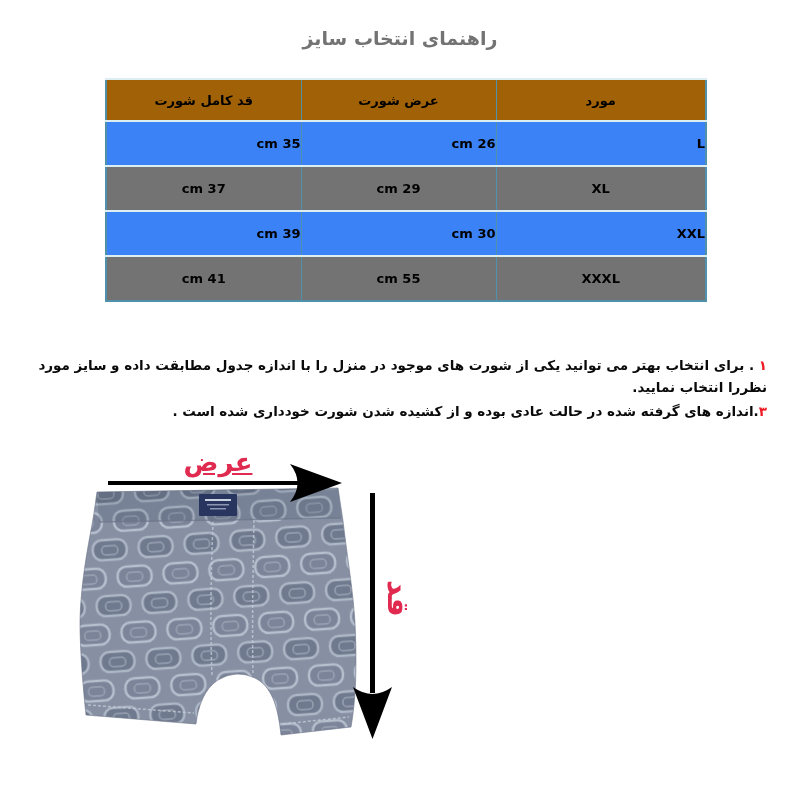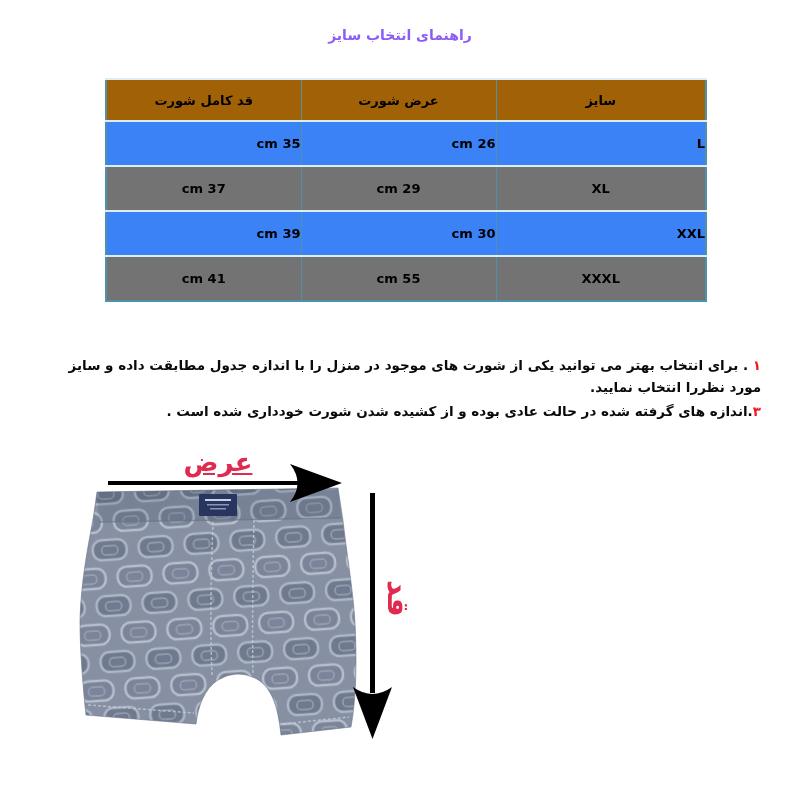--- a/index.html
+++ b/index.html
@@ -3,21 +3,21 @@
 <meta charset="utf-8">
 <style>
   * { margin:0; padding:0; box-sizing:border-box; }
   html,body { background:#ffffff; }
   .page {
     position:relative; width:800px; height:800px; background:#ffffff;
     font-family:"DejaVu Sans", sans-serif; overflow:hidden;
   }
   .page-title {
     position:absolute; top:27px; left:0; width:100%;
-    text-align:center; font-size:14px; font-weight:bold; color:#8b5cf6;
+    text-align:center; font-size:19px; font-weight:bold; color:#737373;
   }
   
   table.size-table {
     position:absolute; left:105px; top:78px; width:602px;
     border-collapse:collapse; direction:rtl;
     border:2px solid #4f90aa;
   }
   .size-table th, .size-table td {
     border-left:1px solid #4f90aa; border-right:1px solid #4f90aa;
     border-top:2px solid #ddeef3; border-bottom:none;
@@ -30,21 +30,21 @@
   .size-table tr.row-light td { background:#737373; }
   .size-table col.c-size   { width:35%; }
   .size-table col.c-width  { width:32.5%; }
   .size-table col.c-length { width:32.5%; }
   
   .notes {
     position:absolute; top:354px; right:28px; width:734px;
     direction:rtl; text-align:right;
     font-size:13.5px; font-weight:bold; color:#0a0a0a;
   }
-  .notes p { margin:0 11px 2px 0; line-height:22px; }
+  .notes p { margin:0 5px 2px 0; line-height:22px; }
   .note-num { color:#ed1c24; }
   
   .diagram { position:absolute; left:60px; top:455px; width:380px; height:340px; }
   .diagram svg { position:absolute; left:0; top:0; }
   .lbl-width {
     position:absolute; left:122px; top:-8px; width:72px; text-align:center;
     font-size:26px; font-weight:bold; color:#e02a50;text-decoration:underline;
   }
   .lbl-length {
     position:absolute; left:320px; top:126px;
@@ -60,21 +60,21 @@
   <div class="page-title">راهنمای انتخاب سایز</div>
 
   <table class="size-table">
     <colgroup>
       <col class="c-size">
         <col class="c-width">
         <col class="c-length">
     </colgroup>
     <thead>
       <tr>
-        <th>سایز</th>
+        <th>مورد</th>
         <th>عرض شورت</th>
         <th>قد کامل شورت</th>
       </tr>
     </thead>
     <tbody>
       <tr class="row-dark">
         <td>L</td>
         <td>26 cm</td>
         <td>35 cm</td>
       </tr>

